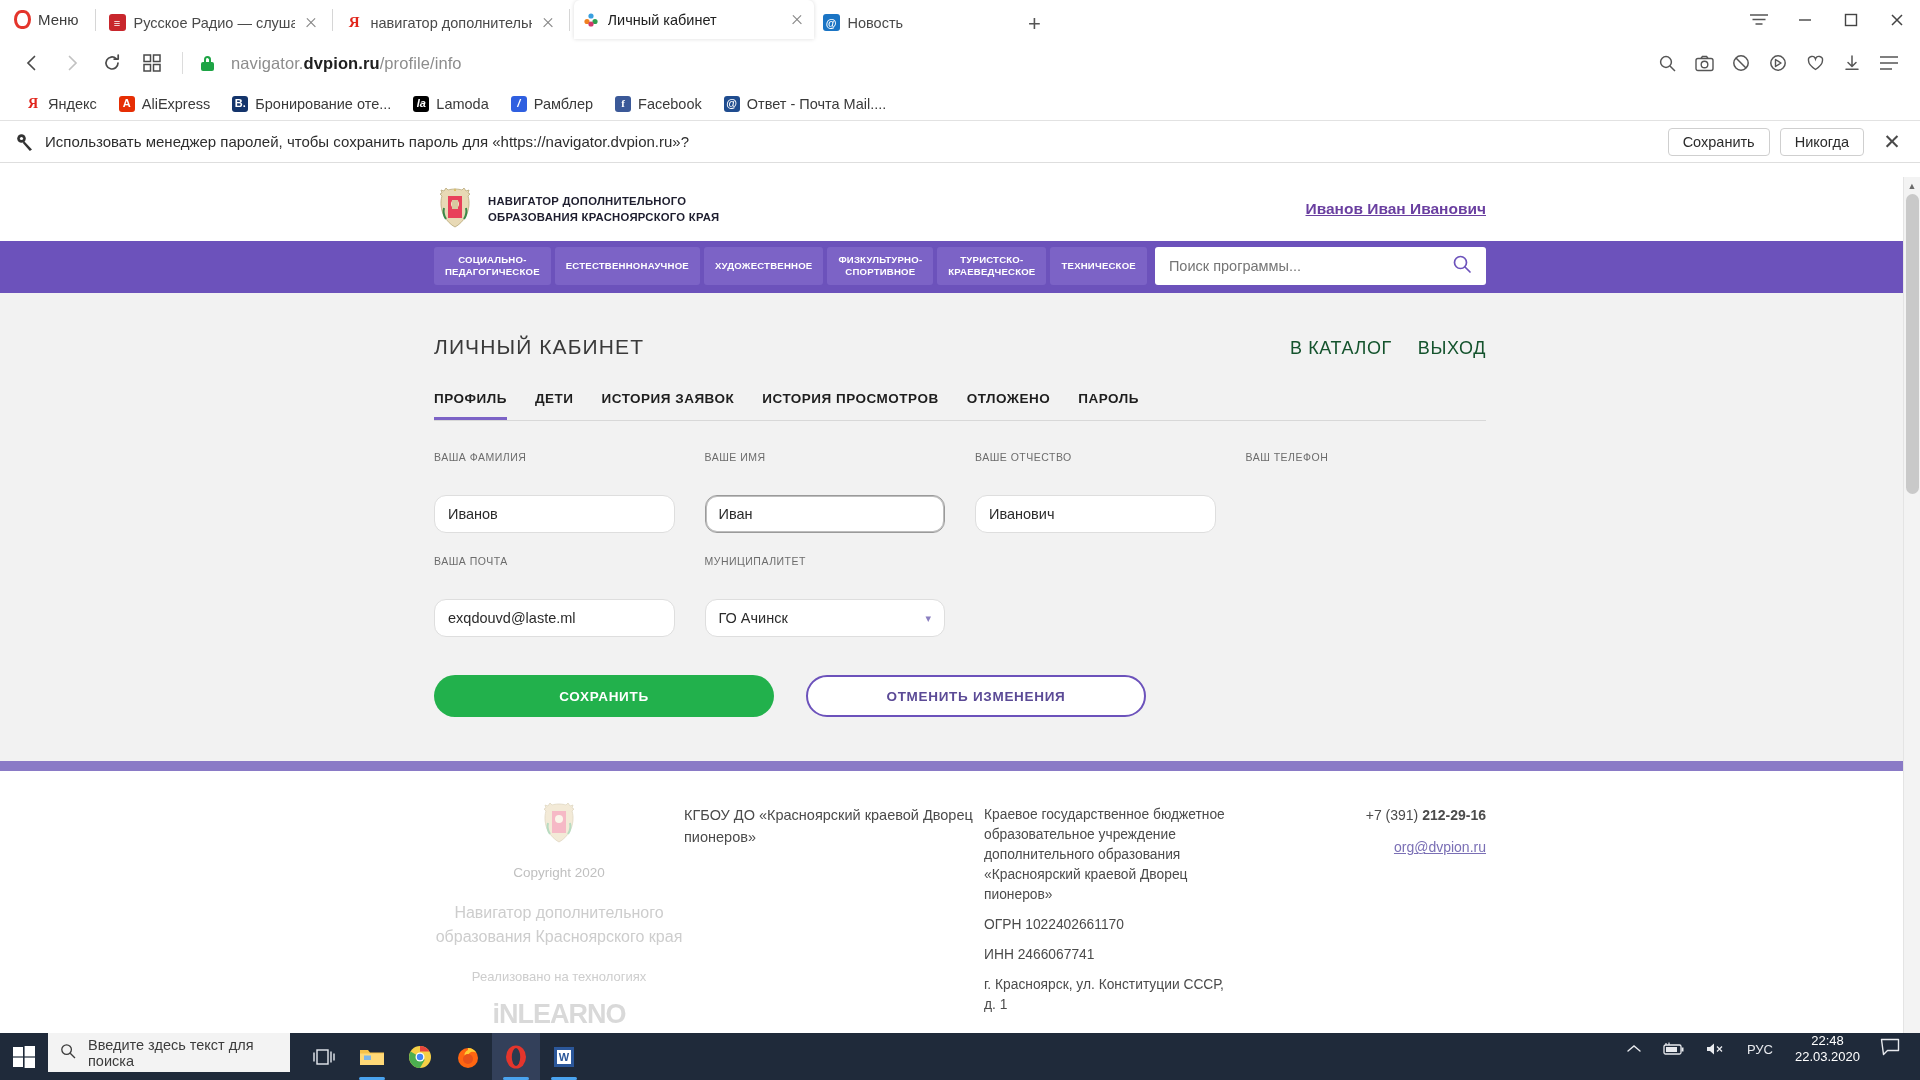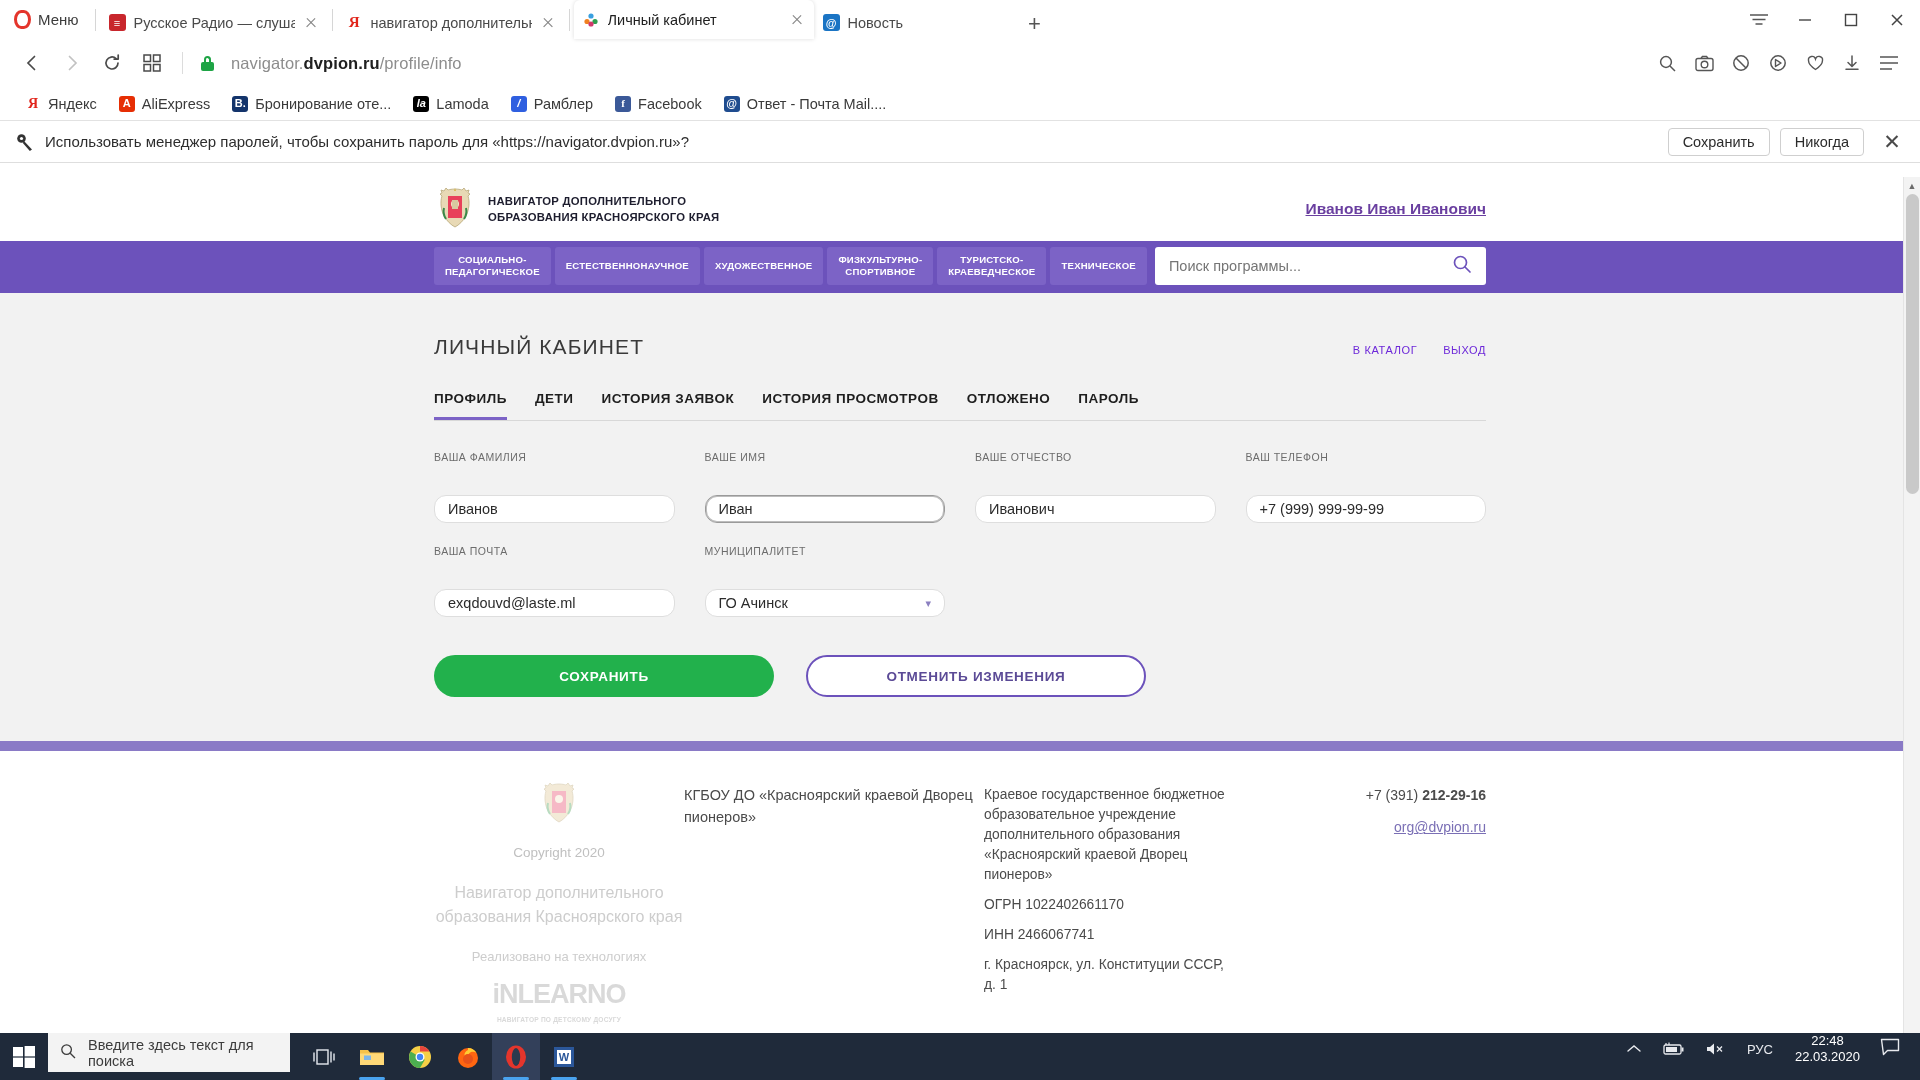--- a/index.html
+++ b/index.html
@@ -96,31 +96,31 @@
   .searchbox { flex:1; background:#fff; border-radius:3px; display:flex; align-items:center;
                padding:0 14px; height:38px; margin-left:4px; }
   .searchbox input { flex:1; border:none; outline:none; font-size:14.5px; color:#8a8a8a; font-family:inherit;}
   .searchbox .mag { color:#6c52bb; }
 
   .page { background:#f2f2f2; padding-top:42px; min-height:480px; }
   .container { width:1052px; margin:0 auto; }
   .titlerow { display:flex; align-items:baseline; }
   .ptitle { font-size:21px; color:#3a3a3a; letter-spacing:1.1px; font-weight:400; }
   .toplinks { margin-left:auto; display:flex; gap:26px; }
-  .toplinks a { font-size:11px; color:#6d28d9; letter-spacing:.6px; text-decoration:none; }
+  .toplinks a { font-size:18px; color:#14532d; letter-spacing:.6px; text-decoration:none; }
 
   .tabsrow { margin-top:32px; border-bottom:1px solid #d8d8d8; display:flex; gap:28px; }
   .ptab { font-size:13.5px; font-weight:700; color:#1e1e1e; letter-spacing:.5px; padding-bottom:11px; border-bottom:3px solid transparent; }
   .ptab.active { border-bottom-color:#7c63c6; }
 
   .formgrid { margin-top:30px; display:grid; grid-template-columns: 1fr 1fr 1fr 1fr; column-gap:30px; row-gap:22px;}
   .fieldlabel { font-size:10.5px; color:#6c6c6c; letter-spacing:.5px; margin-bottom:7px; text-transform:uppercase;}
   .field { position:relative; }
   .field input, .field .selbox {
-    width:100%; height:28px; background:#fff; border:1px solid #dedede; border-radius:12px;
+    width:100%; height:38px; background:#fff; border:1px solid #dedede; border-radius:12px;
     padding:0 13px; font-size:14.5px; color:#2b2b2b; font-family:inherit; outline:none;
     display:flex; align-items:center;margin-top:32px;
   }
   .field.focused input { border-color:#9a9a9a; box-shadow:0 0 0 1px #bdbdbd inset; }
   .selbox .caret { margin-left:auto; color:#8b7fc0; font-size:11px; }
 
   .btnrow { margin-top:38px; display:flex; gap:32px; }
   .btn { height:42px; border-radius:21px; display:flex; align-items:center; justify-content:center;
          font-size:13.5px; font-weight:700; letter-spacing:.7px; width:340px; }
   .btn.save { background:#22b14c; color:#fff; }
@@ -442,23 +442,20 @@
             </div>
           </div>
           <div>
             <div class="fieldlabel">ВАШЕ ОТЧЕСТВО</div>
             <div class="field">
               <input value="Иванович" style="">
             </div>
           </div>
           <div>
             <div class="fieldlabel">ВАШ ТЕЛЕФОН</div>
-            <div class="field">
-              <input value="+7 (999) 999-99-99" style="">
-            </div>
           </div>
           <div>
             <div class="fieldlabel">ВАША ПОЧТА</div>
             <div class="field">
               <input value="exqdouvd@laste.ml" style="">
             </div>
           </div>
           <div>
             <div class="fieldlabel">МУНИЦИПАЛИТЕТ</div>
             <div class="field">

